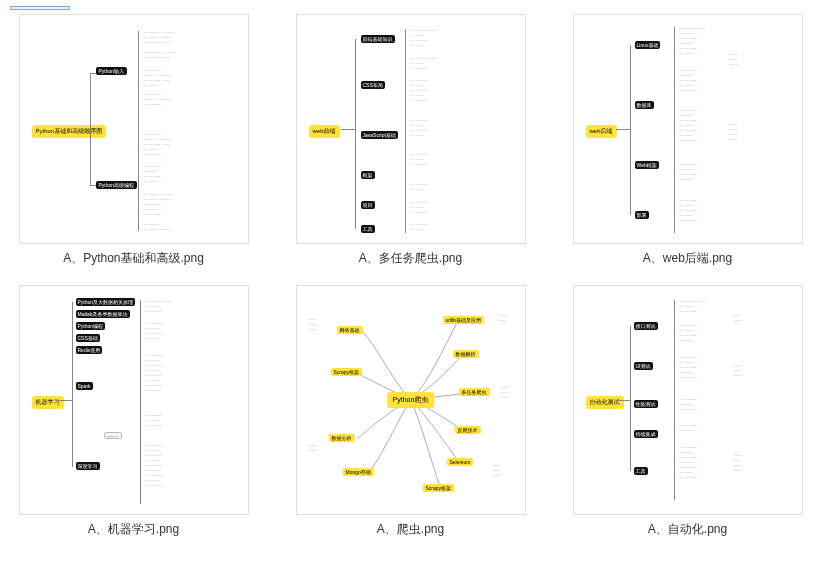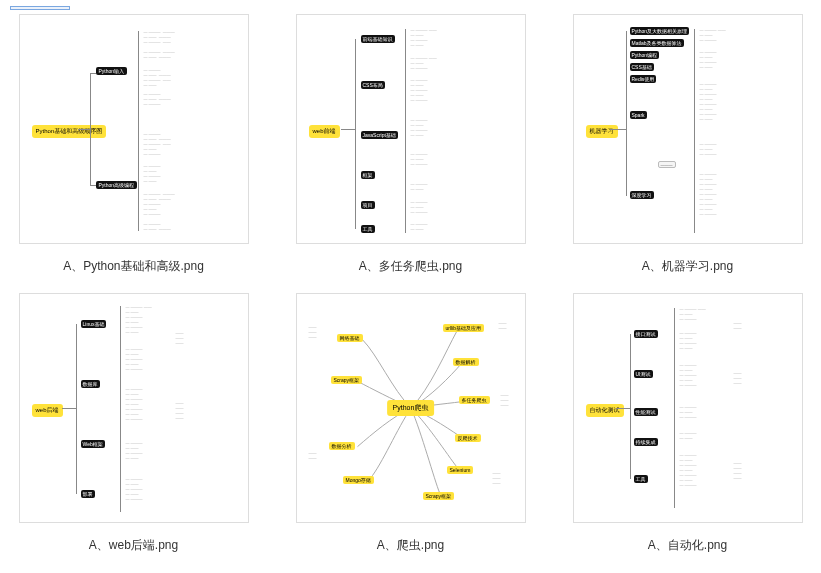--- a/index.html
+++ b/index.html
@@ -2,21 +2,21 @@
 <html><head>
 <meta charset="utf-8">
 <style>
   * { box-sizing: border-box; margin: 0; padding: 0; }
   html, body { width: 821px; height: 573px; background: #fff; font-family: "Microsoft YaHei", Arial, sans-serif; font-size: 12px; color: #333; }
   .container { padding: 6px 10px 10px 10px; }
   .selection-hint { width: 60px; height: 4px; border: 1px solid #7aa7e0; background: rgba(120,160,220,0.15); margin-bottom: 4px; }
   .grid { display: grid; grid-template-columns: repeat(3, 1fr); column-gap: 30px; row-gap: 18px; }
   .item { display: flex; flex-direction: column; align-items: center; }
   .thumb { width: 230px; height: 230px; border: 1px solid #ddd; background: #fff; position: relative; overflow: hidden; }
-  .label { margin-top: 14px; white-space: nowrap; }
+  .label { margin-top: 6px; white-space: nowrap; }
 
   
   .mm { position: absolute; inset: 6px; }
   .root { position: absolute; background: #ffe23a; border-radius: 3px; font-size: 6px; padding: 2px 4px; color: #000; white-space: nowrap; }
   .node-dark { position: absolute; background: #111; color: #fff; font-size: 5px; padding: 1px 3px; border-radius: 2px; white-space: nowrap; }
   .node-dark.sm { font-size: 5px; padding: 1px 2px; }
   .node-light { position: absolute; background: #f5f5f5; border: 1px solid #bbb; font-size: 4px; padding: 0 2px; border-radius: 2px; white-space: nowrap; color: #333; }
   .node-yellow { position: absolute; background: #ffe23a; color: #000; font-size: 5px; padding: 1px 3px; border-radius: 2px; white-space: nowrap; }
   .line { position: absolute; background: #888; }
   .line.h { height: 1px; }
@@ -126,20 +126,70 @@
 — ———</div>
           <div class="blurb" style="left:108px;top:200px">— ———
 — ——</div>
           <div class="line v" style="left:102px;top:8px;height:204px"></div>
         </div>
       </div>
       <div class="label">A、多任务爬虫.png</div>
     </div>
 
     <div class="item">
+      <div class="thumb thumb3">
+        <div class="mm">
+          <div class="root">web后端</div>
+          <div class="node-dark sm" style="left:55px;top:20px">Linux基础</div>
+          <div class="node-dark sm" style="left:55px;top:80px">数据库</div>
+          <div class="node-dark sm" style="left:55px;top:140px">Web框架</div>
+          <div class="node-dark sm" style="left:55px;top:190px">部署</div>
+          <div class="line v" style="left:50px;top:24px;height:170px"></div>
+          <div class="line h" style="left:36px;top:108px;width:14px"></div>
+          <div class="blurb" style="left:100px;top:4px">— ——— ——
+— ——
+— ———
+— ——
+— ———
+— ——</div>
+          <div class="blurb" style="left:100px;top:46px">— ———
+— ——
+— ———
+— ——
+— ———</div>
+          <div class="blurb" style="left:100px;top:86px">— ———
+— ——
+— ———
+— ——
+— ———
+— ——
+— ———</div>
+          <div class="blurb" style="left:100px;top:140px">— ———
+— ——
+— ———
+— ——</div>
+          <div class="blurb" style="left:100px;top:176px">— ———
+— ——
+— ———
+— ——
+— ———</div>
+          <div class="line v" style="left:94px;top:6px;height:206px"></div>
+          <div class="blurb" style="left:150px;top:30px">——
+——
+——</div>
+          <div class="blurb" style="left:150px;top:100px">——
+——
+——
+——</div>
+        </div>
+      </div>
+      <div class="label">A、web后端.png</div>
+    </div>
+
+    <div class="item">
       <div class="thumb thumb4">
         <div class="mm">
           <div class="root">机器学习</div>
           <div class="node-dark sm" style="left:50px;top:6px">Python及大数据相关原理</div>
           <div class="node-dark sm" style="left:50px;top:18px">Matlab及各类数据算法</div>
           <div class="node-dark sm" style="left:50px;top:30px">Python编程</div>
           <div class="node-dark sm" style="left:50px;top:42px">CSS基础</div>
           <div class="node-dark sm" style="left:50px;top:54px">Redis使用</div>
           <div class="node-dark sm" style="left:50px;top:90px">Spark</div>
           <div class="node-dark sm" style="left:50px;top:170px">深度学习</div>
@@ -170,70 +220,20 @@
 — ———
 — ——
 — ———
 — ——
 — ———</div>
           <div class="line v" style="left:114px;top:8px;height:204px"></div>
           <div class="node-light" style="left:78px;top:140px">———</div>
         </div>
       </div>
       <div class="label">A、机器学习.png</div>
-    </div>
-
-    <div class="item">
-      <div class="thumb thumb3">
-        <div class="mm">
-          <div class="root">web后端</div>
-          <div class="node-dark sm" style="left:55px;top:20px">Linux基础</div>
-          <div class="node-dark sm" style="left:55px;top:80px">数据库</div>
-          <div class="node-dark sm" style="left:55px;top:140px">Web框架</div>
-          <div class="node-dark sm" style="left:55px;top:190px">部署</div>
-          <div class="line v" style="left:50px;top:24px;height:170px"></div>
-          <div class="line h" style="left:36px;top:108px;width:14px"></div>
-          <div class="blurb" style="left:100px;top:4px">— ——— ——
-— ——
-— ———
-— ——
-— ———
-— ——</div>
-          <div class="blurb" style="left:100px;top:46px">— ———
-— ——
-— ———
-— ——
-— ———</div>
-          <div class="blurb" style="left:100px;top:86px">— ———
-— ——
-— ———
-— ——
-— ———
-— ——
-— ———</div>
-          <div class="blurb" style="left:100px;top:140px">— ———
-— ——
-— ———
-— ——</div>
-          <div class="blurb" style="left:100px;top:176px">— ———
-— ——
-— ———
-— ——
-— ———</div>
-          <div class="line v" style="left:94px;top:6px;height:206px"></div>
-          <div class="blurb" style="left:150px;top:30px">——
-——
-——</div>
-          <div class="blurb" style="left:150px;top:100px">——
-——
-——
-——</div>
-        </div>
-      </div>
-      <div class="label">A、web后端.png</div>
     </div>
 
     <div class="item">
       <div class="thumb thumb5">
         <div class="mm">
           <svg class="curves" viewBox="0 0 218 218" preserveAspectRatio="none">
             <path d="M109 109 C 90 90, 75 55, 60 40"></path>
             <path d="M109 109 C 90 100, 70 90, 55 82"></path>
             <path d="M109 109 C 90 118, 70 135, 55 148"></path>
             <path d="M109 109 C 95 130, 80 165, 68 180"></path>

